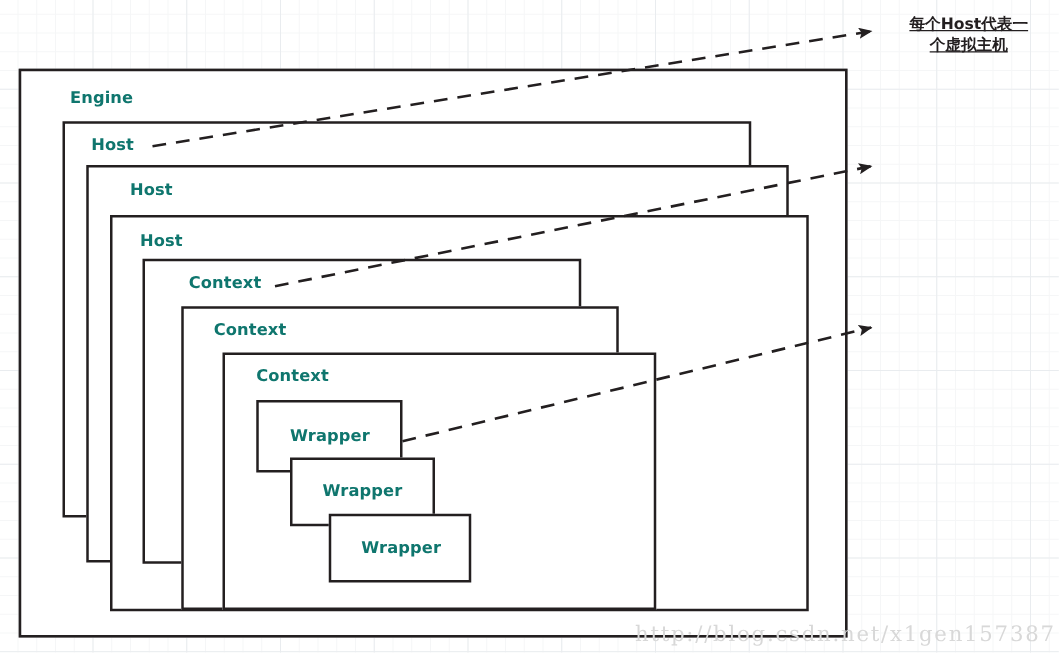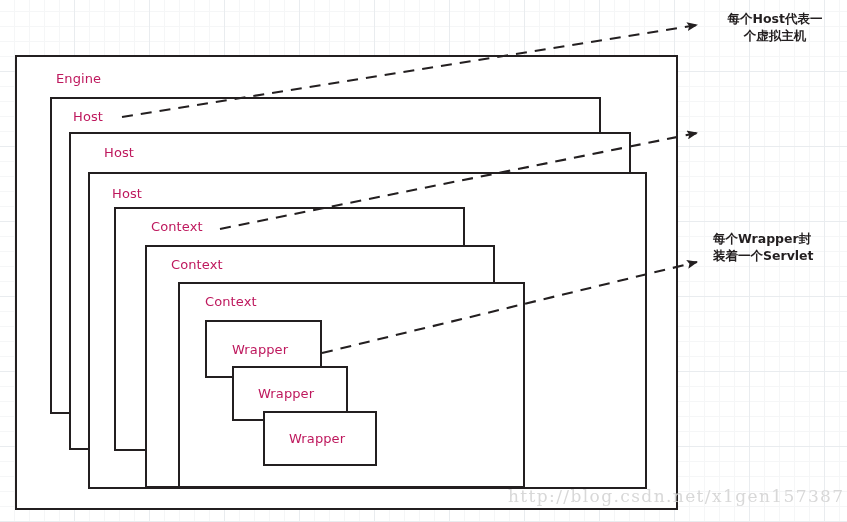--- a/index.html
+++ b/index.html
@@ -24,40 +24,41 @@
   #stage{position:absolute;left:0;top:0;width:847px;height:522px;z-index:2;}
   .box{
     position:absolute;
     border:2px solid #231f20;
     background:#ffffff;
     box-sizing:border-box;
   }
   .box > .lbl{
     position:absolute;
     font-size:13px;
-    font-weight:400;
-    color:#be185d;
+    font-weight:700;
+    color:#0f766e;
     white-space:nowrap;
     letter-spacing:0.1px;
   }
   .outer-frame{background:#ffffff;}
   .note{
     position:absolute;
     font-size:12.5px;
     font-weight:700;
     color:#231f20;
     line-height:17px;
     white-space:pre-line;
     text-align:center;
+    text-decoration:underline;
   }
   .note.left{text-align:left;}
   #vectors{position:absolute;left:0;top:0;width:847px;height:522px;z-index:3;pointer-events:none;}
   #watermark{
     position:absolute;
-    left:508px;top:486px;
+    left:508px;top:498px;
     font-family:"DejaVu Serif","Liberation Serif",serif;
     font-size:17px;
     color:#d8d8d8;
     letter-spacing:1.4px;
     white-space:nowrap;
     z-index:4;
     text-align:right;
   }
 </style>
 </head>
@@ -106,22 +107,20 @@
   </div>
 
   <div class="box" style="left:263px;top:411px;width:114px;height:55px;">
     <span class="lbl" style="left:24px;top:18px;">Wrapper</span>
   </div>
 
   <div class="note" style="left:713px;top:10px;width:124px;">每个Host代表一
 个虚拟主机</div>
 
 
-  <div class="note left" style="left:713px;top:230px;width:130px;">每个Wrapper封
-装着一个Servlet</div>
 
 </div>
 
 <svg id="vectors" width="847" height="522" viewBox="0 0 847 522">
   <defs>
     <marker id="arrowhead" markerWidth="11" markerHeight="9" refX="10" refY="4.5" orient="auto" markerUnits="userSpaceOnUse">
       <path d="M0,0 L11,4.5 L0,9 L2.2,4.5 Z" fill="#231f20"></path>
     </marker>
   </defs>
 

